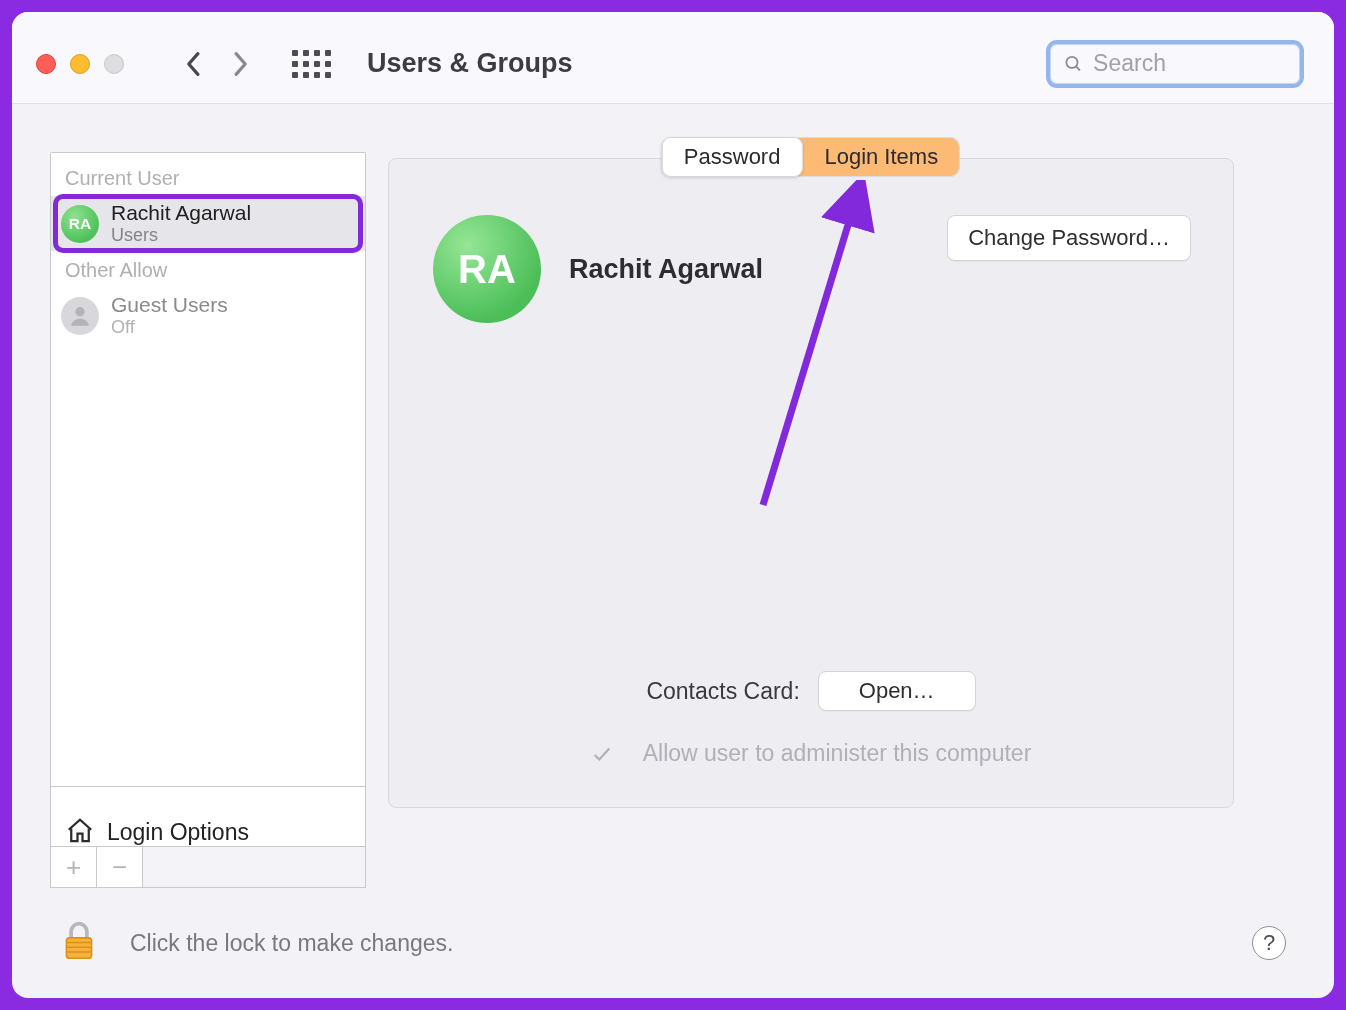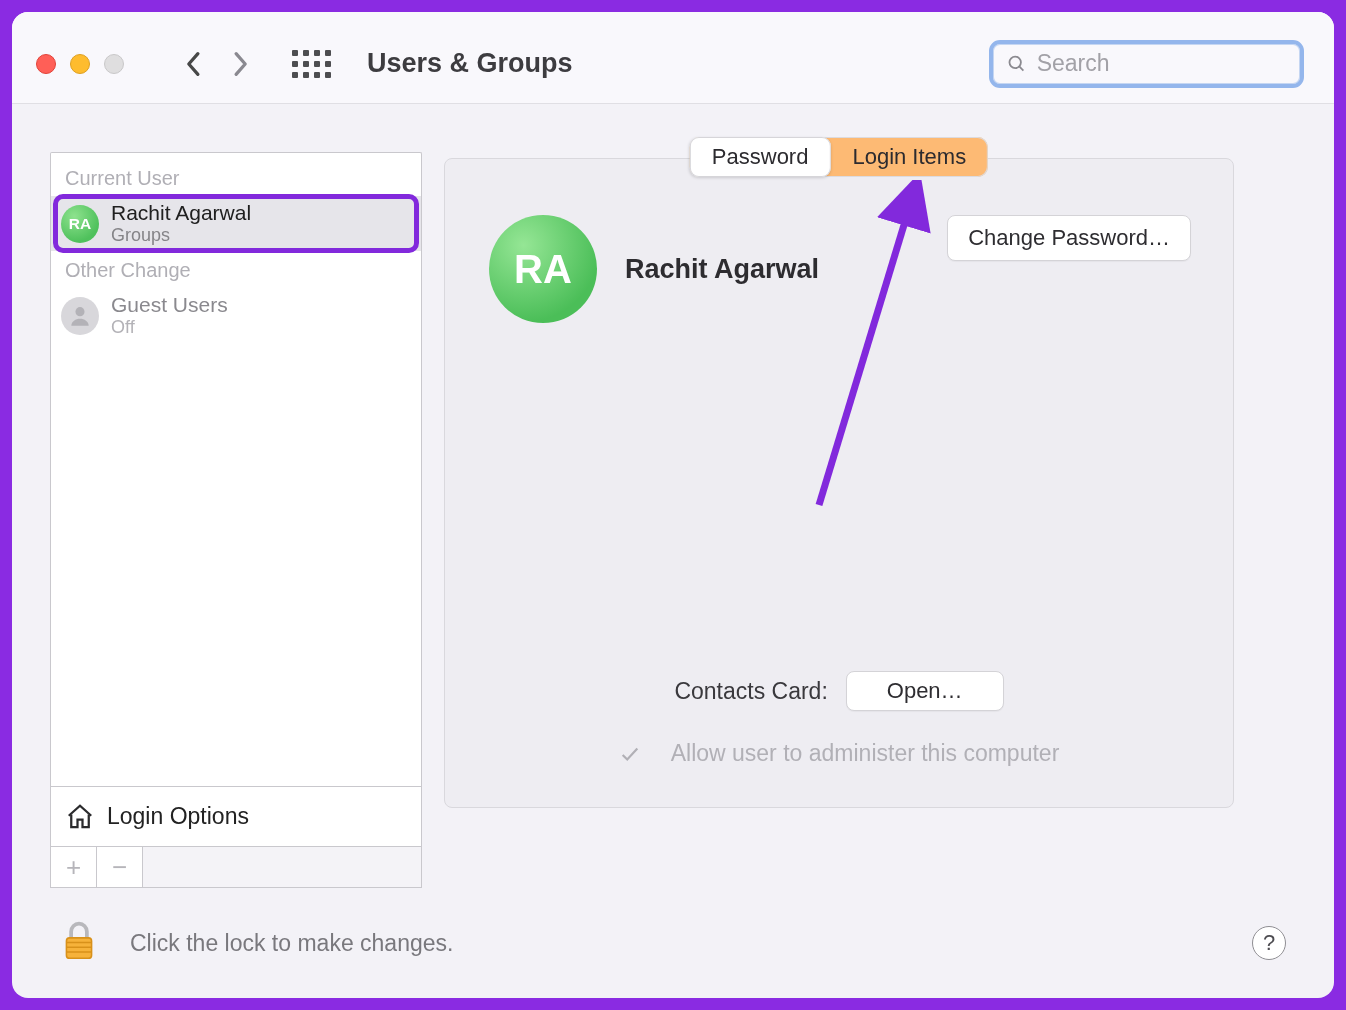--- a/index.html
+++ b/index.html
@@ -35,35 +35,35 @@
   .dot.yellow { background: #febc2e; border: 1px solid #dea021; }
   .dot.gray { background: #dfdedf; border: 1px solid #c9c8c9; }
   .nav-arrow { width: 32px; height: 32px; display: flex; align-items: center; justify-content: center; color: #8a8990; }
   .nav-arrow.active { color: #484848; }
   .nav-arrow svg { width: 18px; height: 26px; }
   .grid-icon { margin-left: 22px; margin-right: 14px; display: grid; grid-template-columns: repeat(4,6px); grid-template-rows: repeat(3,6px); gap: 5px; }
   .grid-icon span { width: 6px; height: 6px; background:#4d4d50; border-radius: 1px; }
   .title { font-size: 27px; font-weight: 700; color: #3d3c40; margin-left: 8px; }
   .spacer { flex: 1; }
   .search {
-    width: 315px; height: 48px;
+    width: 258px; height: 48px;
     border: 4px solid #94b6ec;
     border-radius: 11px;
     background: #fff0;
     display: flex; align-items: center;
     padding: 0 14px; gap: 10px;
     box-shadow: 0 0 0 1px #c5d6f2 inset;
   }
   .search svg { width: 22px; height: 22px; color: #8b8a90; }
   .search input { border: none; outline: none; background: transparent; font-size: 23px; color:#444; width: 100%; }
   .search input::placeholder { color: #a2a1a7; }
 
   .content { flex:1; display:flex; padding: 48px 100px 0 38px; gap: 22px; position: relative; }
 
-  .sidebar { width: 372px; display:flex; flex-direction: column; }
+  .sidebar { width: 316px; display:flex; flex-direction: column; }
   .userlist {
     flex:1; background:#fff; border:1px solid #c9c8cd; border-bottom:none;
     border-top-left-radius:2px; border-top-right-radius:2px;
     padding-top: 6px;
   }
   .section-label { font-size: 20px; color:#b0afb5; padding: 8px 14px 6px; }
   .user-row {
     display:flex; align-items:center; gap:12px; padding:5px 10px;
     position:relative;
   }
@@ -83,21 +83,21 @@
     display:flex; align-items:center; justify-content:center;
   }
   .avatar-guest svg { width:26px; height:26px; color:#b3b2b7;}
   .user-meta .name { font-size:21px; color:#202020;}
   .user-meta .role { font-size:18px; color:#858488;}
   .user-row.dim .name { color:#8a898e; }
   .user-row.dim .role { color:#b3b2b7; }
 
   .login-options {
     height:60px; border:1px solid #c9c8cd; border-bottom:none;
-    background:#fff; display:flex; align-items:center; gap:12px; padding:0 14px;
+    background:#fff; display:flex; align-items:flex-end; gap:12px; padding:0 14px;
   }
   .login-options svg { width:30px; height:30px; color:#2b2b2d;}
   .login-options span { font-size:23px; color:#222;}
   .btnrow { height:42px; display:flex; border:1px solid #c9c8cd; background:#fff;}
   .btnrow button { width:46px; border:none; border-right:1px solid #c9c8cd; background:#fff; font-size:26px; color:#b6b5ba;}
   .btnrow .fill { flex:1; border:none; background:#f4f3f7;}
 
   .main { flex:1; position:relative; }
   .tabs {
     position:absolute; top:-15px; left:50%; transform:translateX(-50%);
@@ -187,24 +187,24 @@
   <div class="content">
 
     <div class="sidebar">
       <div class="userlist">
         <div class="section-label">Current User</div>
         <div class="user-row selected">
           <div class="selected-ring"></div>
           <div class="avatar-sm">RA</div>
           <div class="user-meta">
             <div class="name">Rachit Agarwal</div>
-            <div class="role">Groups</div>
+            <div class="role">Users</div>
           </div>
         </div>
-        <div class="section-label">Other Change</div>
+        <div class="section-label">Other Allow</div>
         <div class="user-row dim">
           <div class="avatar-guest">
             <svg viewBox="0 0 24 24" fill="currentColor">
                 <circle cx="12" cy="8" r="4.2"></circle>
                 <path d="M4 21c0-4 4-6.5 8-6.5s8 2.5 8 6.5"></path>
               </svg>
           </div>
           <div class="user-meta">
             <div class="name">Guest Users</div>
             <div class="role">Off</div>

